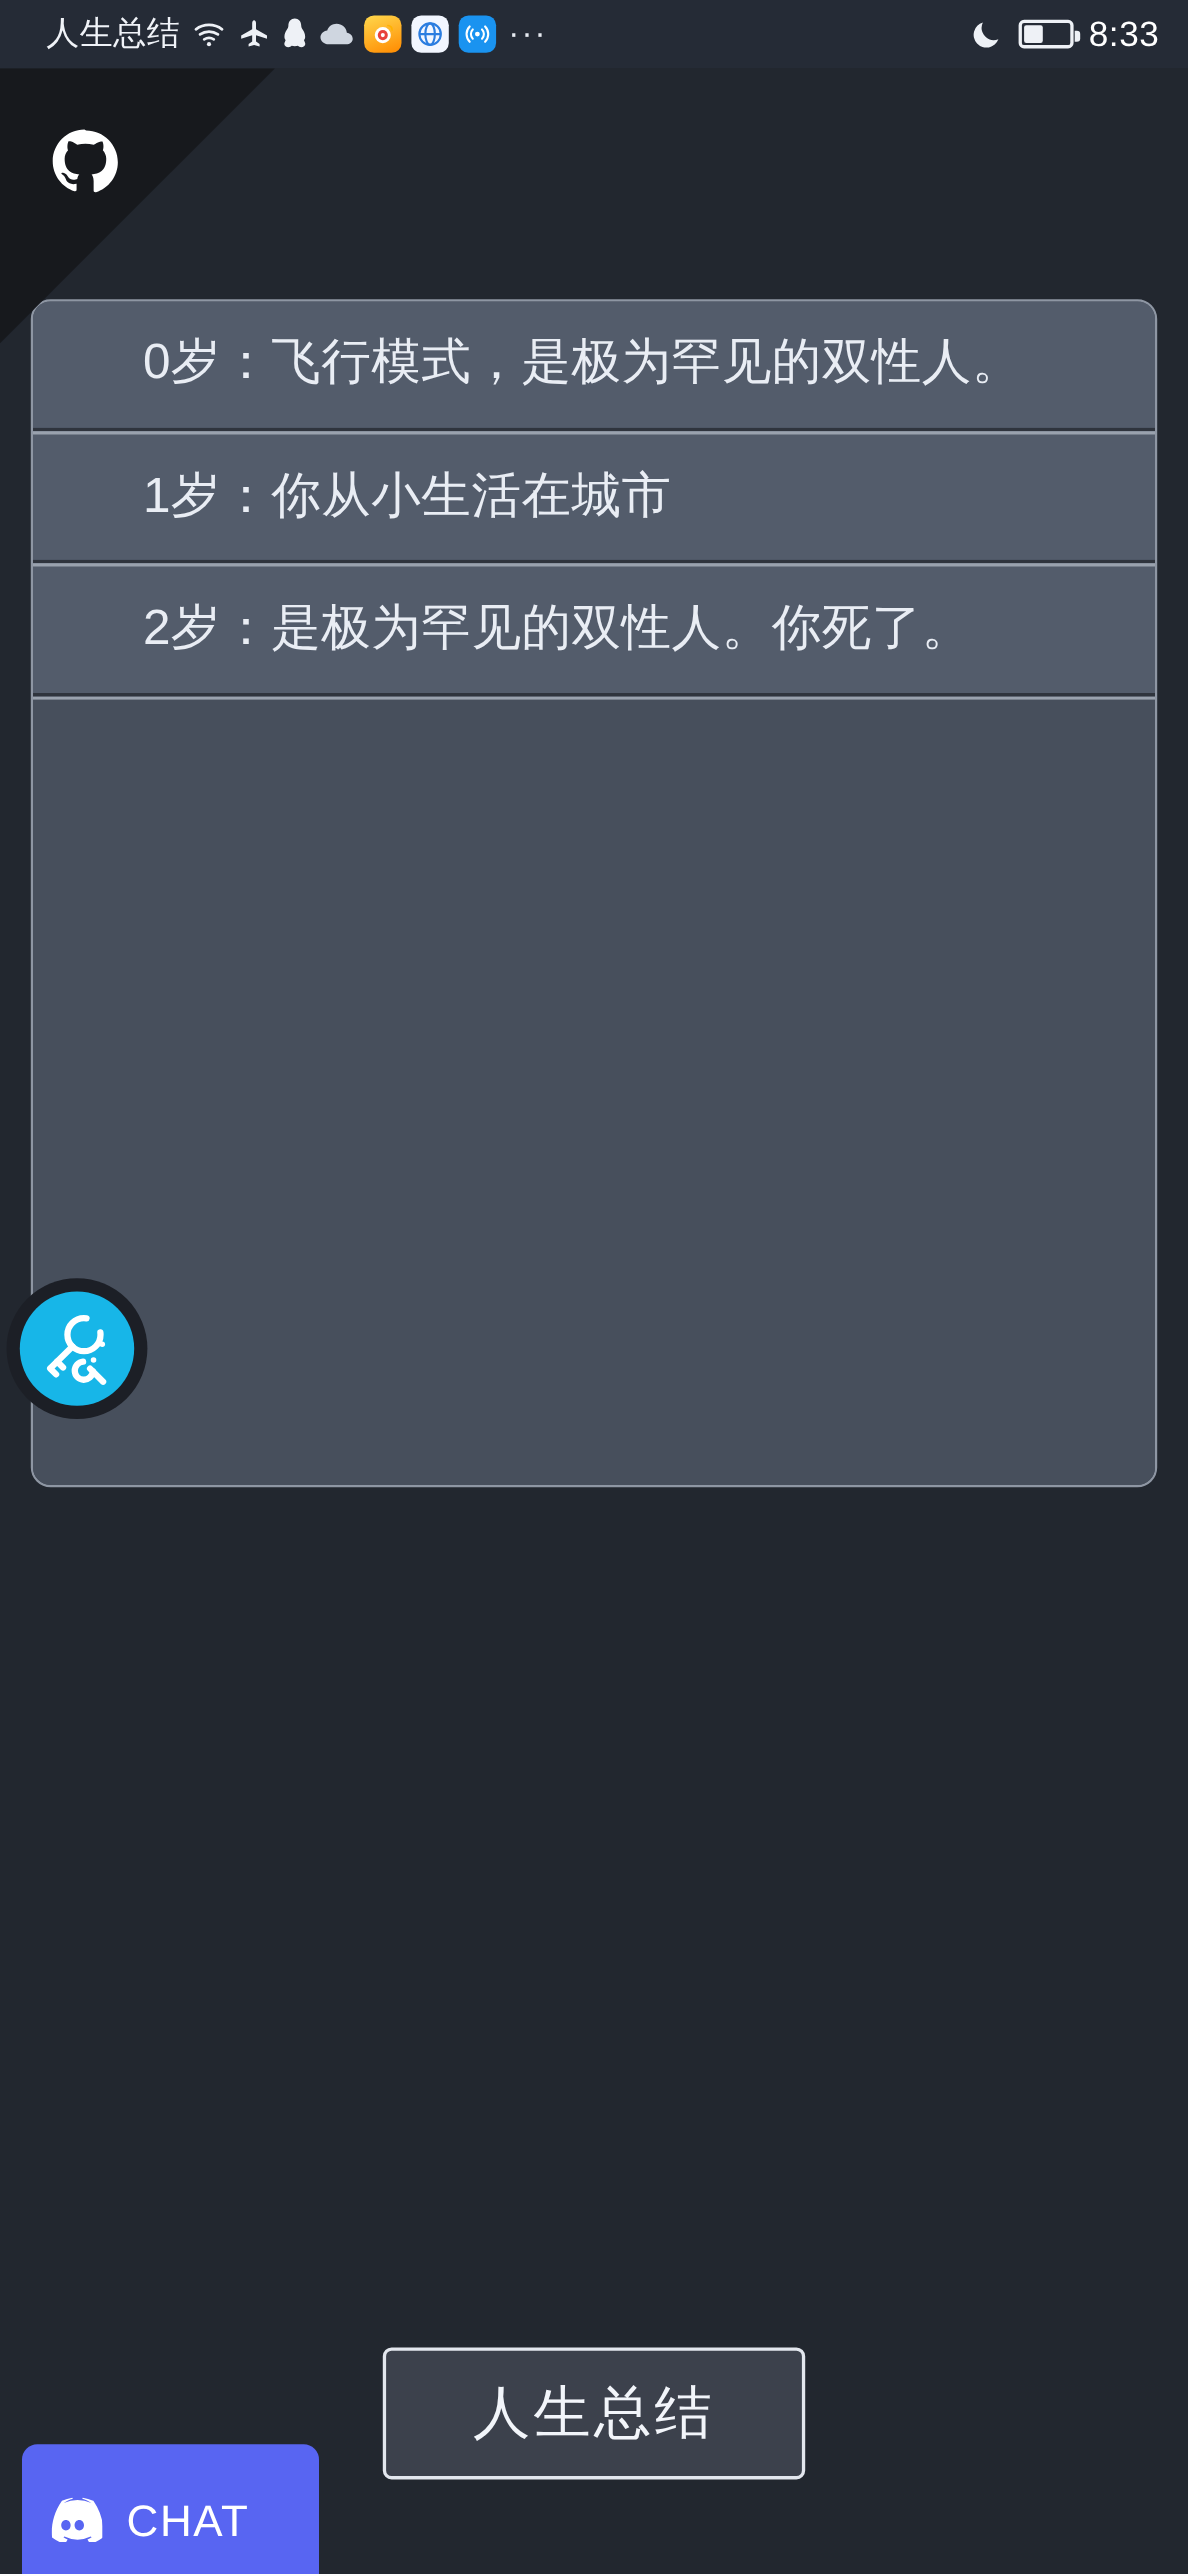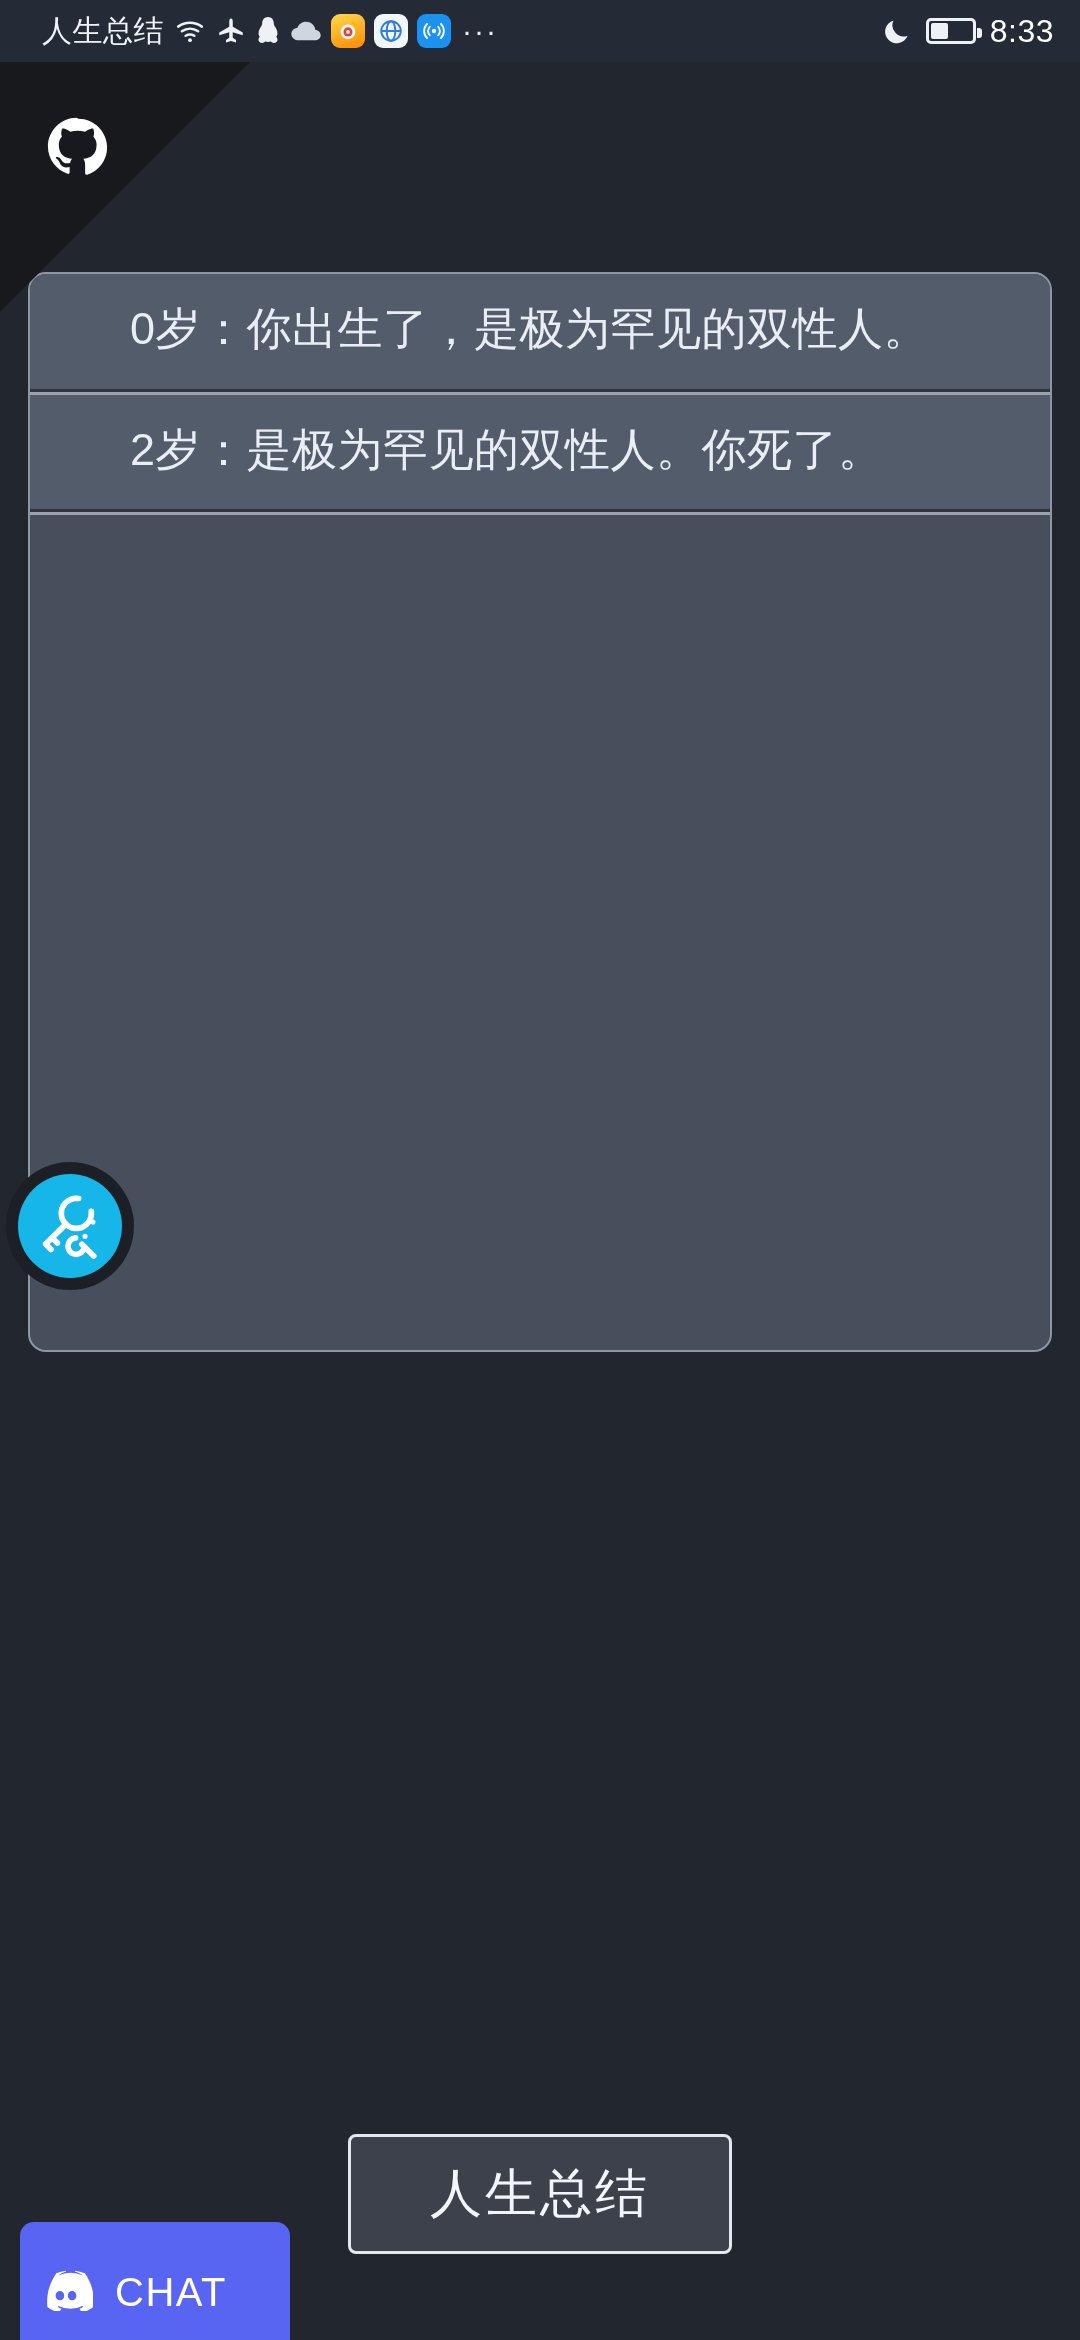--- a/index.html
+++ b/index.html
@@ -224,21 +224,22 @@
       <path d="M0 0 L250 0 L0 250 Z" fill="#17191d"></path>
       <g transform="translate(38,52) scale(3.1)" fill="#ffffff">
         <path d="M12.5 1.2c-5.1 0-9.3 4.2-9.3 9.3 0 4.1 2.7 7.6 6.4 8.8.5.1.6-.2.6-.5v-1.7c-2.6.6-3.1-1.2-3.1-1.2-.4-1.1-1-1.4-1-1.4-.9-.6.1-.6.1-.6.9.1 1.4 1 1.4 1 .8 1.4 2.2 1 2.8.8.1-.6.3-1 .6-1.3-2.1-.2-4.3-1-4.3-4.6 0-1 .4-1.9 1-2.5-.1-.3-.4-1.3.1-2.6 0 0 .8-.3 2.6 1 .8-.2 1.6-.3 2.4-.3.8 0 1.6.1 2.4.3 1.8-1.2 2.6-1 2.6-1 .5 1.3.2 2.3.1 2.6.6.7 1 1.5 1 2.5 0 3.6-2.2 4.4-4.3 4.6.3.3.6 1 .6 1.9v2.8c0 .3.2.6.7.5 3.7-1.2 6.4-4.7 6.4-8.8 0-5.1-4.2-9.3-9.3-9.3z"></path>
       </g>
     </svg>
   </div>
 
   <div class="panel">
     <div class="panel-inner">
       <ul class="life-list">
-        <li class="life-item">0岁：你出生了，是极为罕见的双性人。</li>
+        <li class="life-item">0岁：飞行模式，是极为罕见的双性人。</li>
+        <li class="life-item">1岁：你从小生活在城市</li>
         <li class="life-item">2岁：是极为罕见的双性人。你死了。</li>
         <li class="life-blank"></li>
       </ul>
     </div>
   </div>
 
   <div class="fab">
     <div class="fab-circle">
       <svg width="76" height="76" viewBox="0 0 48 48" fill="none" stroke="#ffffff" stroke-width="3.6" stroke-linecap="round" stroke-linejoin="round">
         <circle cx="28" cy="16" r="9.5" stroke-dasharray="46 12"></circle>

